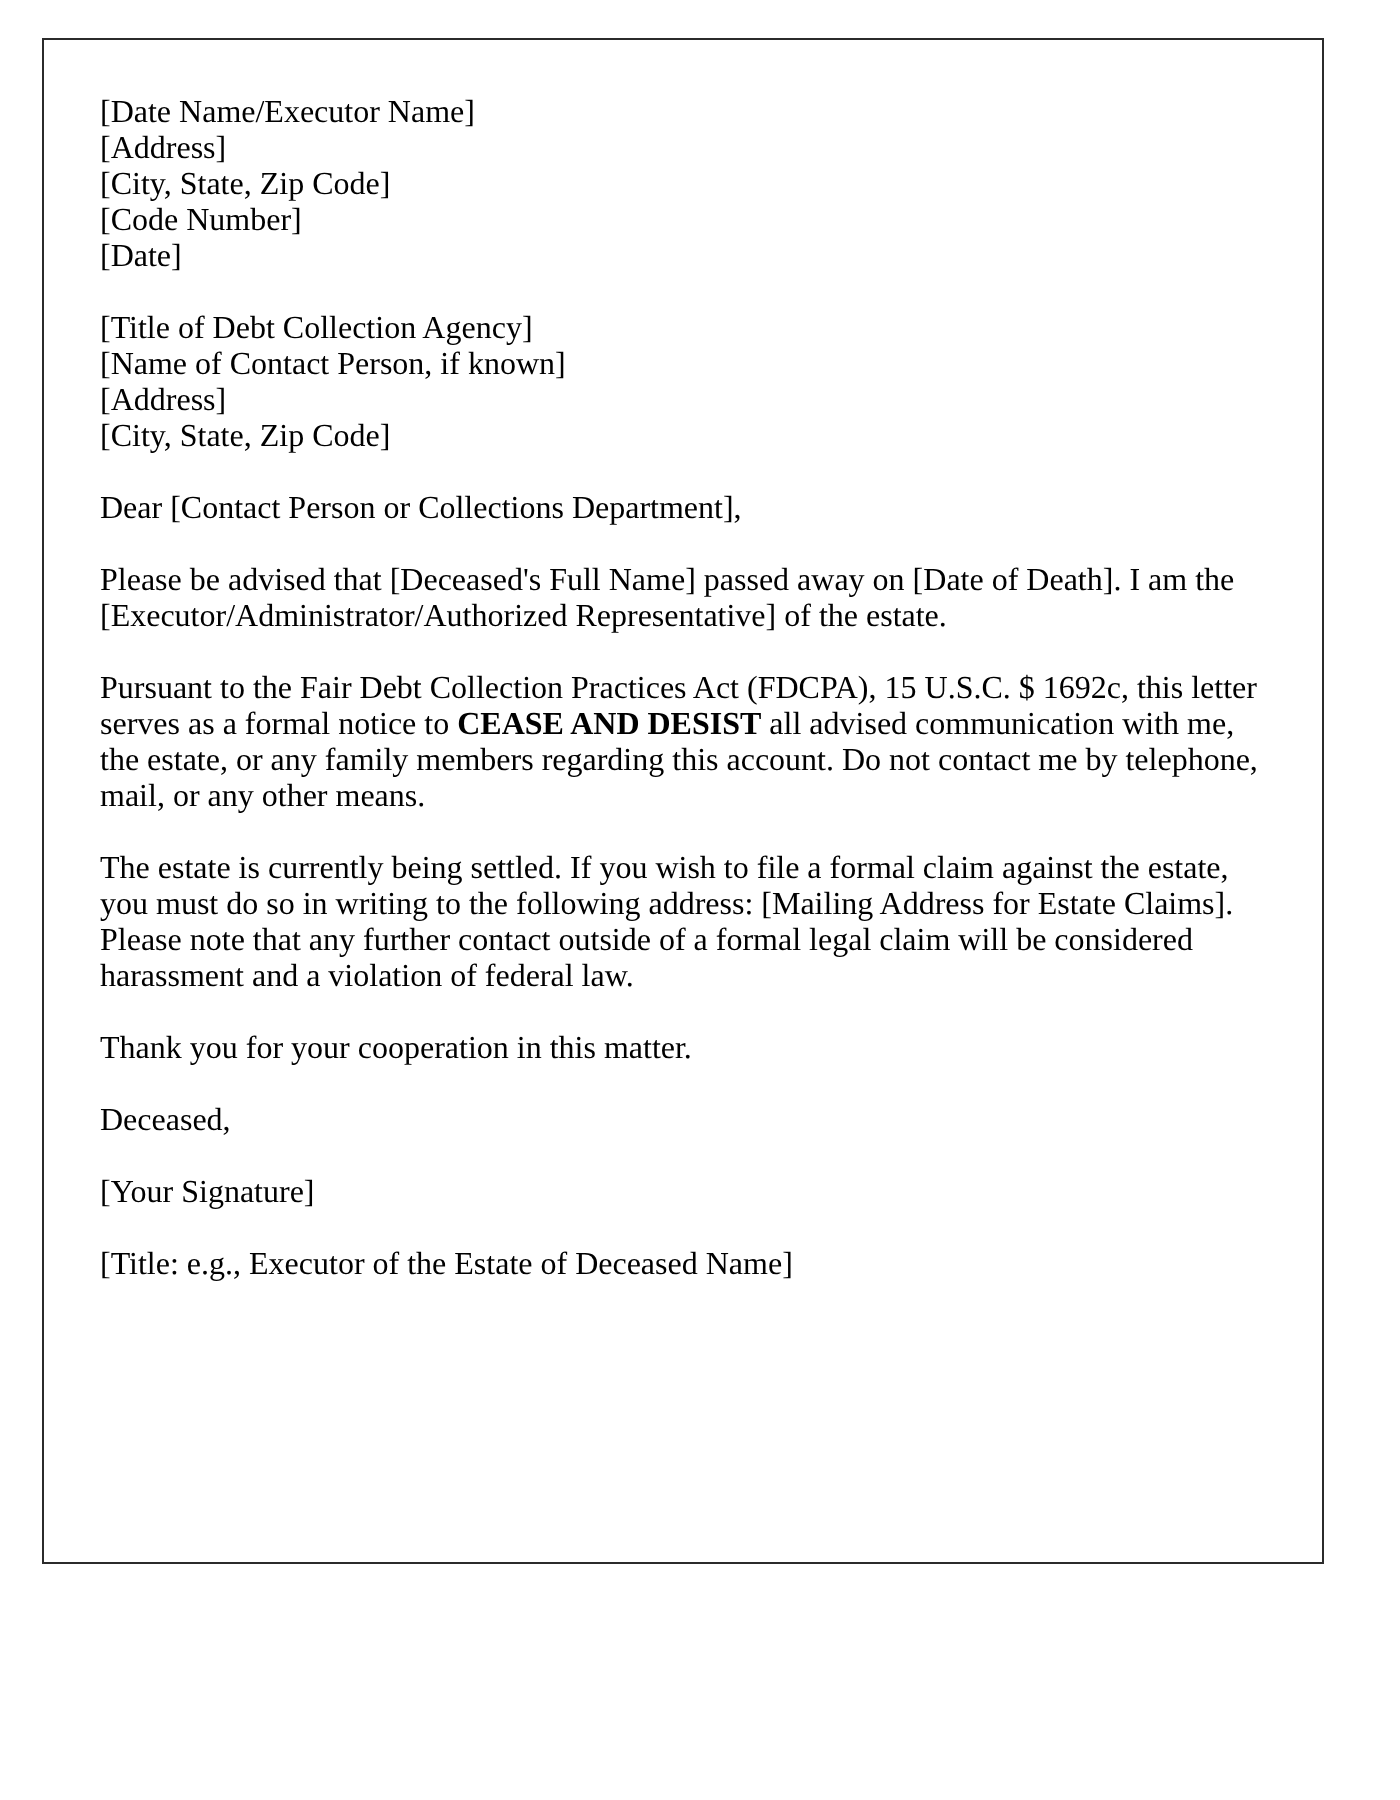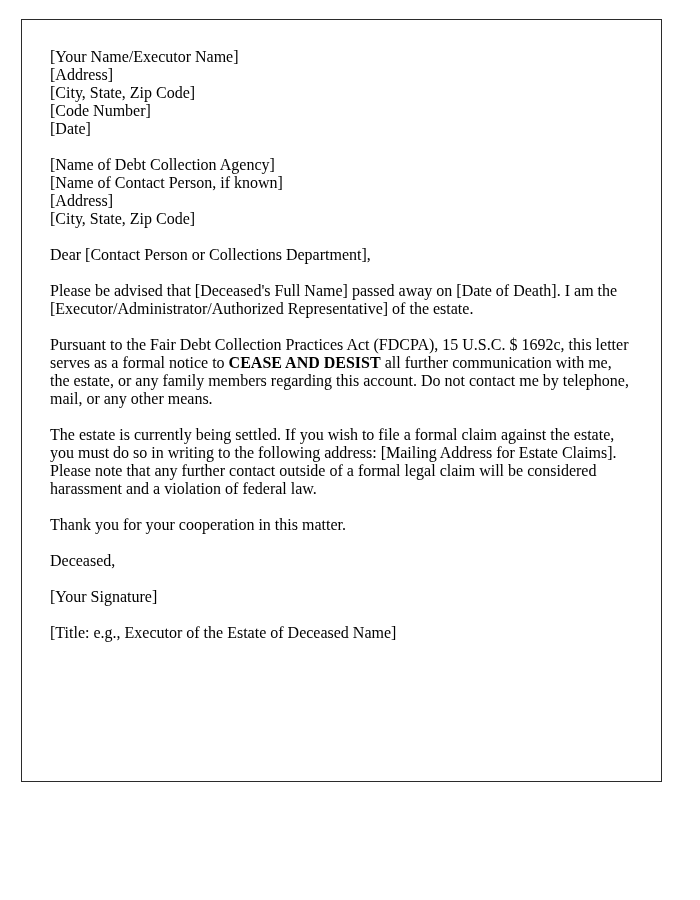--- a/index.html
+++ b/index.html
@@ -41,41 +41,41 @@
     margin-top: 48px;
   }
 </style>
 </head>
 <body>
 
 <div class="page">
   <div class="letter-frame">
 
     <div class="block">
-      <span class="line">[Your Name/Executor Name]</span>
+      <span class="line">[Date Name/Executor Name]</span>
       <span class="line">[Address]</span>
       <span class="line">[City, State, Zip Code]</span>
       <span class="line">[Code Number]</span>
       <span class="line">[Date]</span>
     </div>
 
     <div class="block">
-      <span class="line">[Name of Debt Collection Agency]</span>
+      <span class="line">[Title of Debt Collection Agency]</span>
       <span class="line">[Name of Contact Person, if known]</span>
       <span class="line">[Address]</span>
       <span class="line">[City, State, Zip Code]</span>
     </div>
 
 
     <p class="para">Dear [Contact Person or Collections Department],</p>
 
 
     <p class="para">Please be advised that [Deceased's Full Name] passed away on [Date of Death]. I am the [Executor/Administrator/Authorized Representative] of the estate.</p>
 
-    <p class="para"><span>Pursuant to the Fair Debt Collection Practices Act (FDCPA), 15 U.S.C. $ 1692c, this letter serves as a formal notice to </span><span class="emph">CEASE AND DESIST</span><span> all further communication with me, the estate, or any family members regarding this account. Do not contact me by telephone, mail, or any other means.</span></p>
+    <p class="para"><span>Pursuant to the Fair Debt Collection Practices Act (FDCPA), 15 U.S.C. $ 1692c, this letter serves as a formal notice to </span><span class="emph">CEASE AND DESIST</span><span> all advised communication with me, the estate, or any family members regarding this account. Do not contact me by telephone, mail, or any other means.</span></p>
 
     <p class="para">The estate is currently being settled. If you wish to file a formal claim against the estate, you must do so in writing to the following address: [Mailing Address for Estate Claims]. Please note that any further contact outside of a formal legal claim will be considered harassment and a violation of federal law.</p>
 
     <p class="para">Thank you for your cooperation in this matter.</p>
 
     <p class="para">Deceased,</p>
 
     <p class="para">[Your Signature]</p>
 
     <div class="block">

